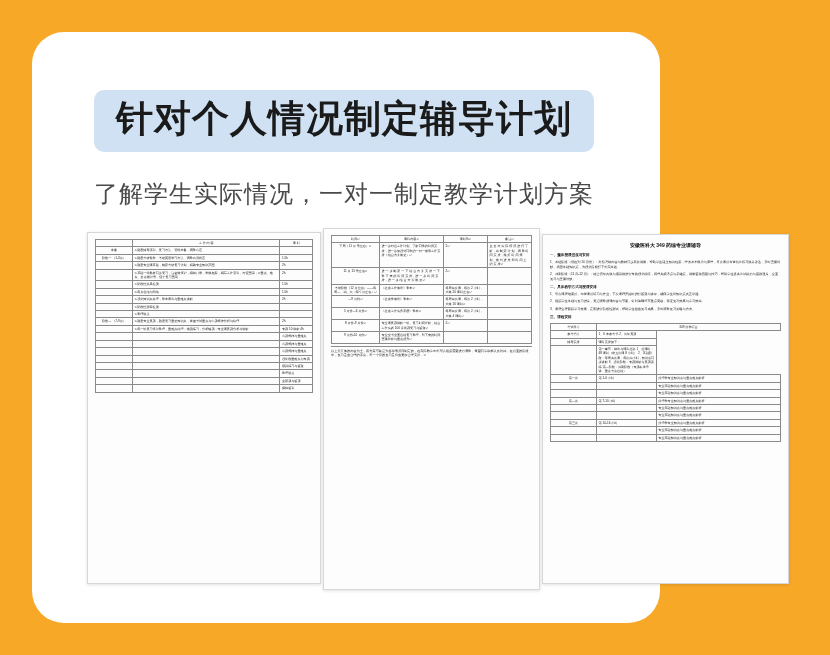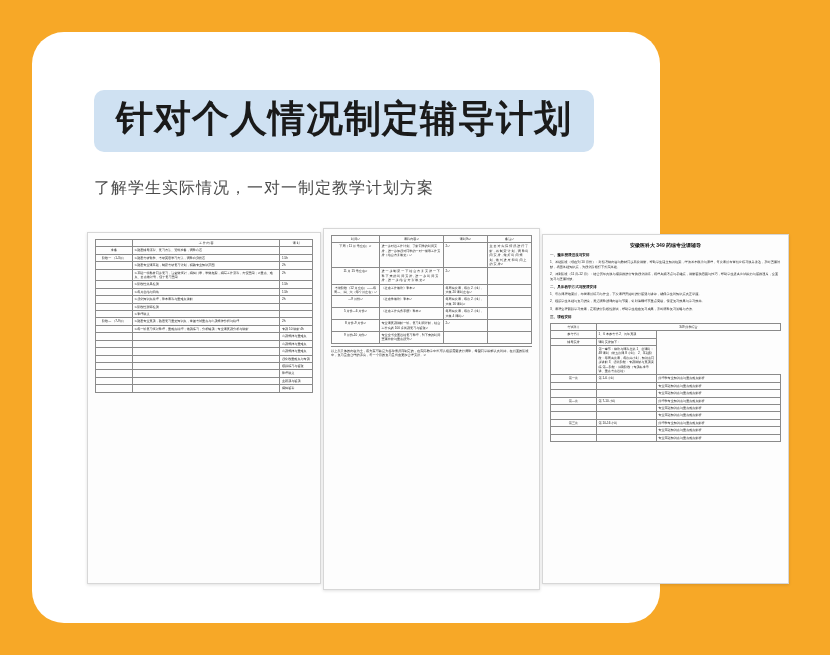--- a/index.html
+++ b/index.html
@@ -28,21 +28,21 @@
   .title-pill h1{
     margin:0;
     font-size:37px;
     line-height:46px;
     font-weight:bold;
     color:#1a1a1a;
     letter-spacing:1px;
   }
   .subtitle{
     position:absolute;left:62px;top:146px;
-    font-size:16px;color:#4a4a4a;letter-spacing:1px;
+    font-size:24px;color:#4a4a4a;letter-spacing:1px;
   }
   .docs{
     position:absolute;left:55px;top:196px;
     width:700px;height:360px;
   }
   .doc{
     position:absolute;
     background:#fdfdfd;
     border:1px solid #d7d7d7;
     box-shadow:0 1px 3px rgba(0,0,0,.12);

